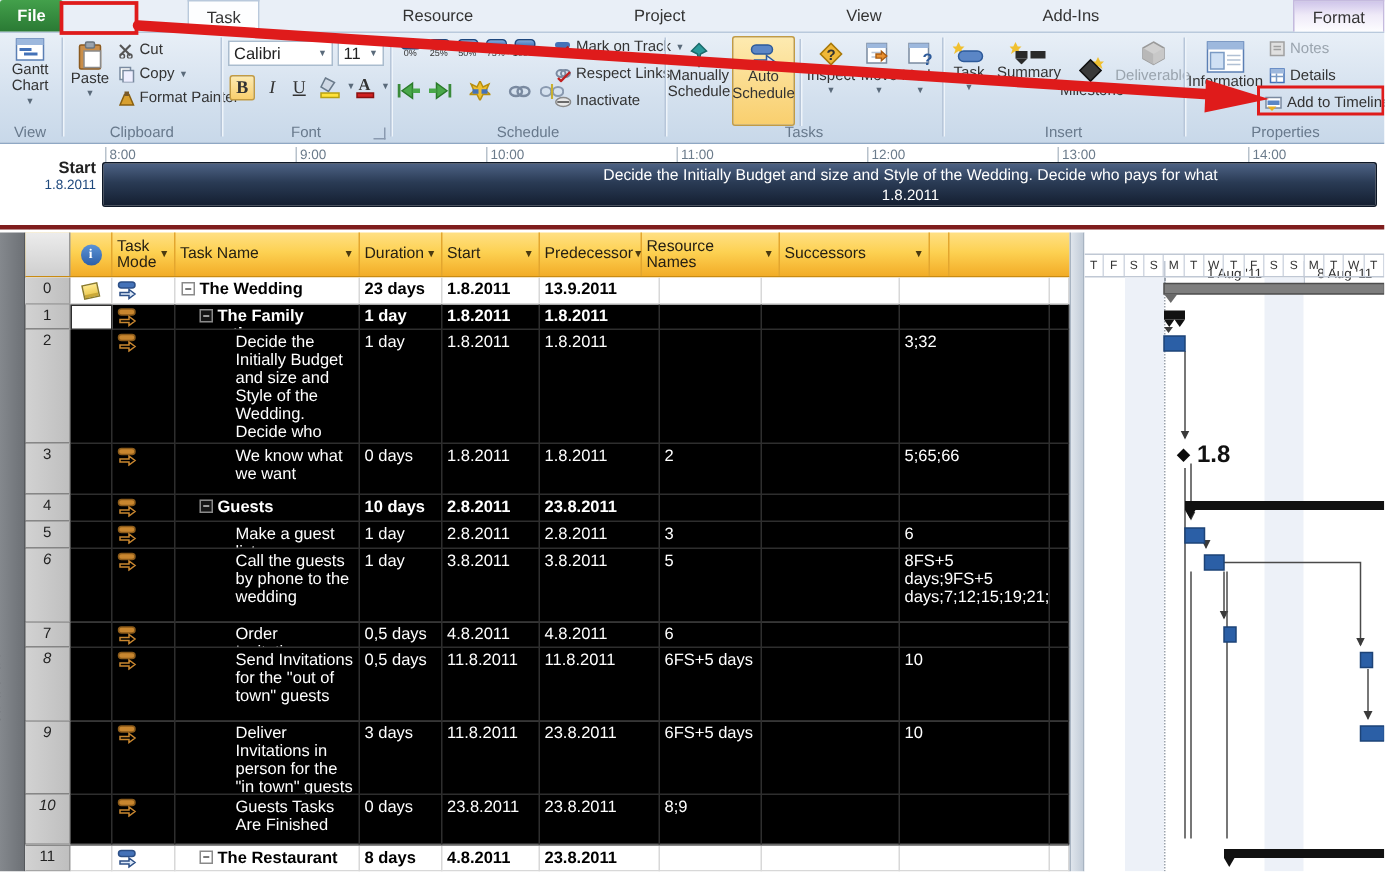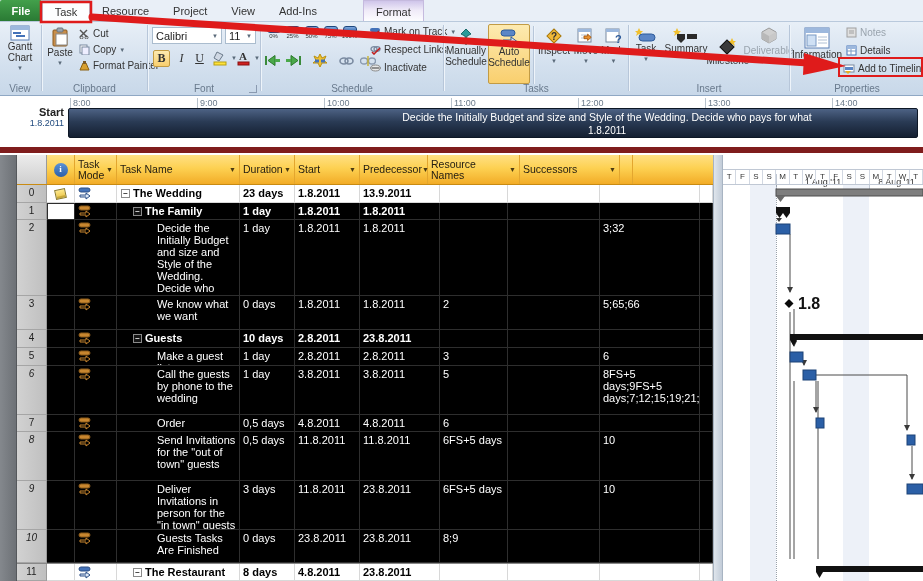--- a/index.html
+++ b/index.html
@@ -3,21 +3,21 @@
 <meta charset="utf-8">
 <style>
   * { margin:0; padding:0; box-sizing:border-box; }
   html,body { width:923px; height:581px; overflow:hidden; background:#fff;
     font-family:"Liberation Sans","DejaVu Sans",sans-serif; }
   .abs { position:absolute; }
   #stage { position:relative; width:923px; height:581px; background:#fff; }
 
   
   #tabrow { left:0; top:0; width:923px; height:22px; background:#e9eff7;
-    border-bottom:1px solid #b9c9dc; display:flex; align-items:flex-end; }
+    border-bottom:1px solid #b9c9dc; display:flex; align-items:flex-end;justify-content:space-between; }
   .tab { height:21px; padding:3px 12px 2px; font-size:11px; color:#333; display:flex;
     align-items:center; cursor:pointer; }
   .tab-file { background:linear-gradient(#43a04b,#2a7a34); color:#fff; width:42px;
     justify-content:center; border-radius:2px 2px 0 0; font-weight:bold; }
   .tab-selected { background:#fdfeff; border:1px solid #b9c9dc; border-bottom:none; }
   .tab-format { background:linear-gradient(#cfc5ea,#efeaf8 45%,#fdfdff);
     border:1px solid #c5bade; border-bottom:none; margin-left:34px; }
 
   
   #ribbon { left:0; top:22px; width:923px; height:74px;
@@ -35,21 +35,21 @@
   .dd { font-size:6px; color:#5a6a7a; }
   .hl { background:linear-gradient(#fdeab0,#f9cf6e); border:1px solid #c29b44; border-radius:2px; }
   .combo { background:#fff; border:1px solid #aabcce; font-size:11px; color:#222;
     display:flex; align-items:center; justify-content:space-between; padding:0 3px; height:17px; }
   .pillico { width:14px; height:7px; border-radius:3px;
     background:linear-gradient(#7ea7dd,#2e62a8); border:1px solid #1d477e; }
   .pctbtn { display:flex; flex-direction:column; align-items:center; width:17px; cursor:pointer; }
   .pctbtn span { font-size:6px; color:#333; line-height:7px; }
 
   
-  #timeline { left:0; top:96px; width:923px; height:57px; background:#fff; border-bottom:6px solid #7f1d1d; }
+  #timeline { left:0; top:96px; width:923px; height:57px; background:#fff; border-bottom:3px solid #7f1d1d; }
   #tl-strip { left:0; top:96px; width:20px; height:57px; background:linear-gradient(#e9e9e9,#cfcfcf);
     border-right:1px solid #a8a8a8; }
   #tl-strip span { position:absolute; left:-14px; top:26px; transform:rotate(-90deg);
     font-size:9px; color:#333; white-space:nowrap; }
   .tick { position:absolute; top:2px; font-size:9px; color:#6b7b8b; border-left:1px solid #b8c2cc;
     padding-left:2px; height:10px; line-height:10px; }
   #tl-bar { position:absolute; left:68px; top:12px; width:850px; height:30px; border-radius:2px;
     background:linear-gradient(#4d6284,#2a3b55 45%,#141f31); border:1px solid #0d1726;
     color:#fff; text-align:center; padding:2px 4px 0 232px; }
   #tl-bar .t1 { font-size:10.5px; line-height:13px; }

